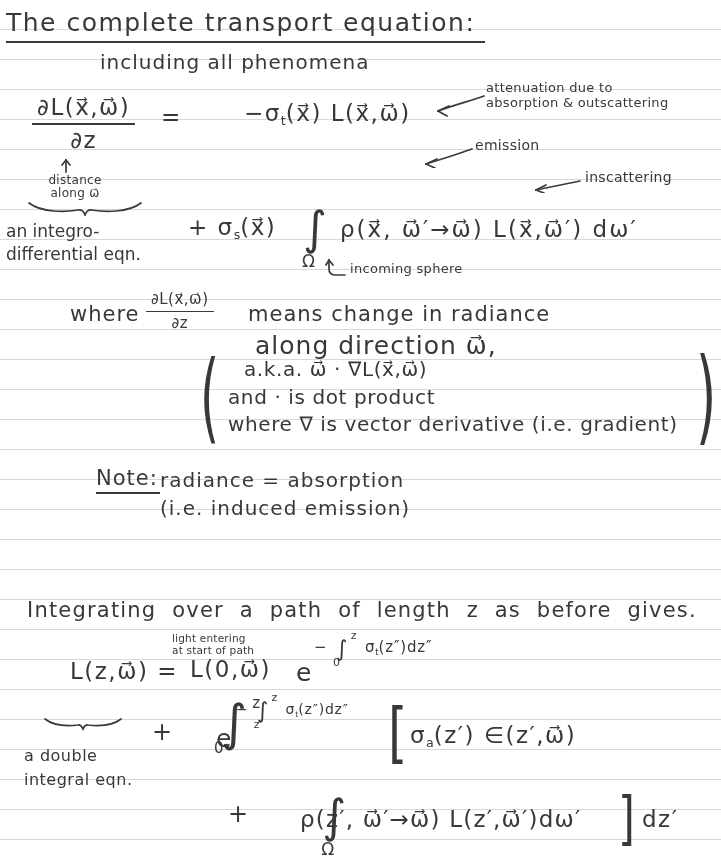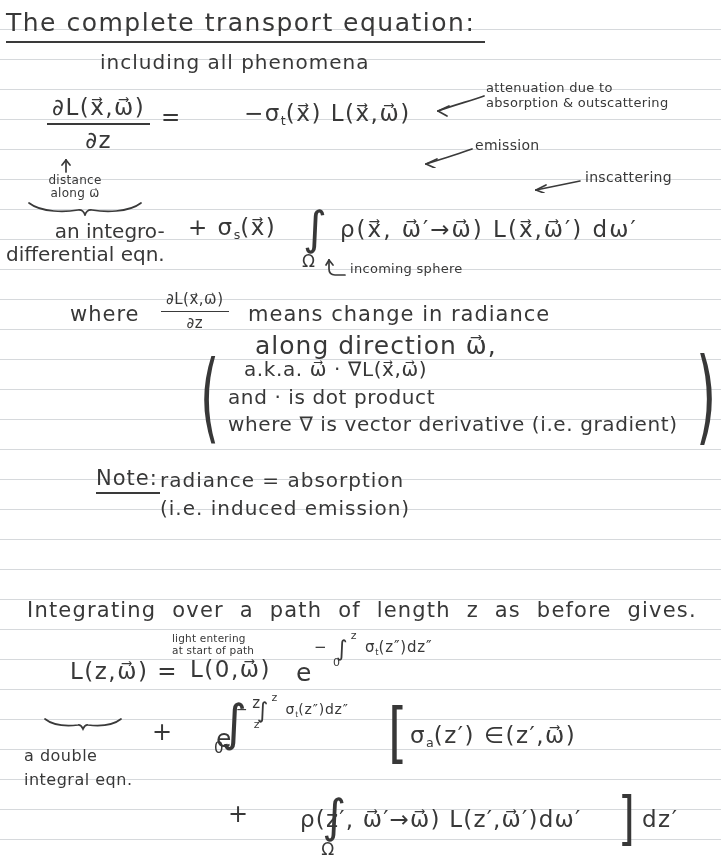--- a/index.html
+++ b/index.html
@@ -10,21 +10,21 @@
       transparent 0px, transparent 29px,
       rgba(120,130,140,0.30) 29px, rgba(120,130,140,0.30) 30px);
     font-family:"DejaVu Sans", sans-serif;
     color:#383838; overflow:hidden;
   }
   .abs{position:absolute; white-space:nowrap;}
   .eq{font-size:23px; letter-spacing:1.5px;}
   .ann{font-size:13px; letter-spacing:0.3px;}
   .blockline{display:block;}
   .underlined{border-bottom:2px solid #3a3a3a; padding:0 10px 4px 0;}
-  .frac{display:inline-block; text-align:center;margin-left:15px;}
+  .frac{display:inline-block; text-align:center;}
   .frac .num{display:block; border-bottom:2px solid #3a3a3a; padding:0 5px 3px 5px;}
   .frac .den{display:block; padding-top:2px;}
   .subsc{font-size:0.55em; vertical-align:-0.35em; letter-spacing:0;}
   .int-big{position:relative; display:inline-block; line-height:0.95; letter-spacing:0;}
   .int-big .up{position:absolute; top:-4px; right:-13px; font-size:15px;}
   .int-big .lo{position:absolute; bottom:-8px; left:-7px; font-size:15px;}
   .int-big .dom{position:absolute; bottom:-18px; left:-1px; font-size:17px;}
   .int-exp{position:relative; display:inline-block; font-size:22px; line-height:1;
            margin:0 12px 0 3px; vertical-align:-4px; letter-spacing:0;}
   .int-exp .up{position:absolute; top:-8px; right:-9px; font-size:11px;}
@@ -99,21 +99,21 @@
   </div>
   <div class="abs ann" style="left:30px; top:174px; width:90px; text-align:center; font-size:12px; line-height:13px;">
     <span class="blockline">distance</span>
     <span class="blockline">along ω⃗</span>
   </div>
   <div class="abs" style="left:26px; top:200px;">
     <svg width="118" height="16" viewBox="0 0 118 16">
         <path d="M3 3 C16 13 40 12 52 10 C56 9.5 58 12 59 15 C60 12 62 9.5 66 10 C78 12 102 13 115 3"></path>
       </svg>
   </div>
-  <div class="abs" style="left:6px; top:220px; font-size:20px; line-height:23px;text-align:right;">
+  <div class="abs" style="left:6px; top:220px; font-size:17px; line-height:23px;">
     <span class="blockline">an integro-</span>
     <span class="blockline">differential eqn.</span>
   </div>
 
   
   <div class="abs eq" style="left:188px; top:214px;">
     <span>+ σ</span><sub class="subsc">s</sub><span>(x⃗)</span>
   </div>
   <div class="abs int-big" style="left:303px; top:204px; font-size:46px;">
     <span>∫</span>

